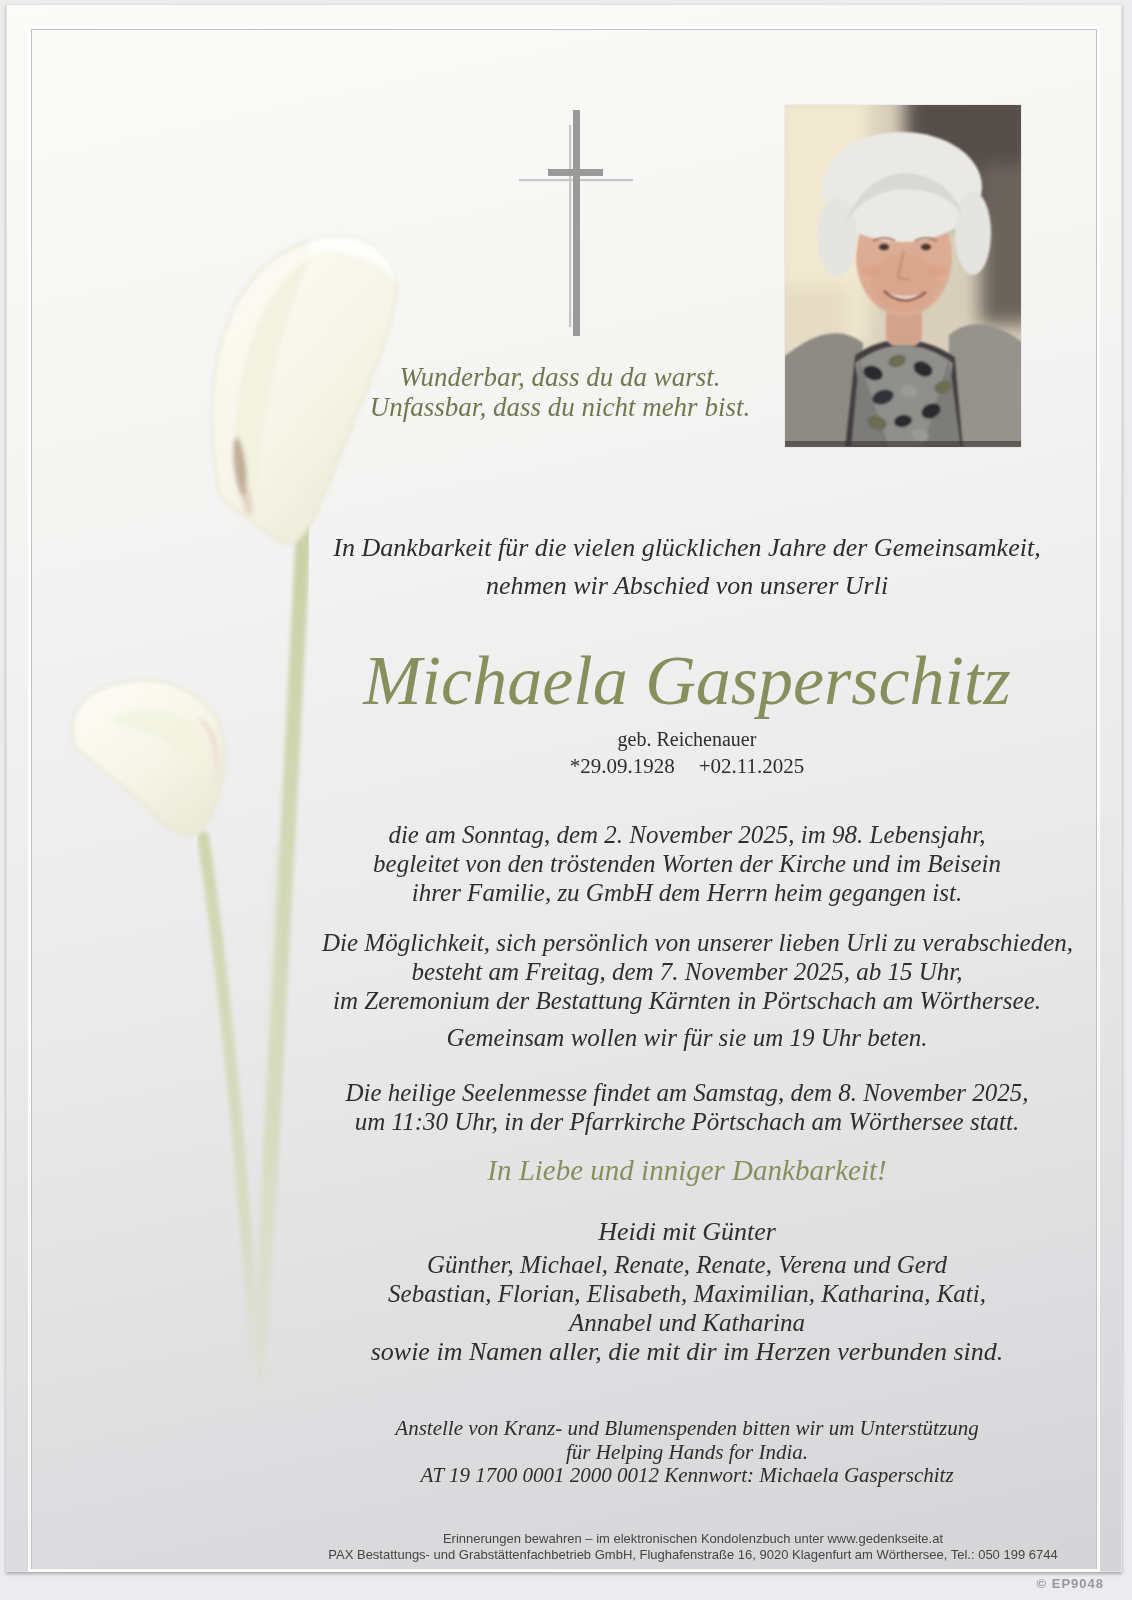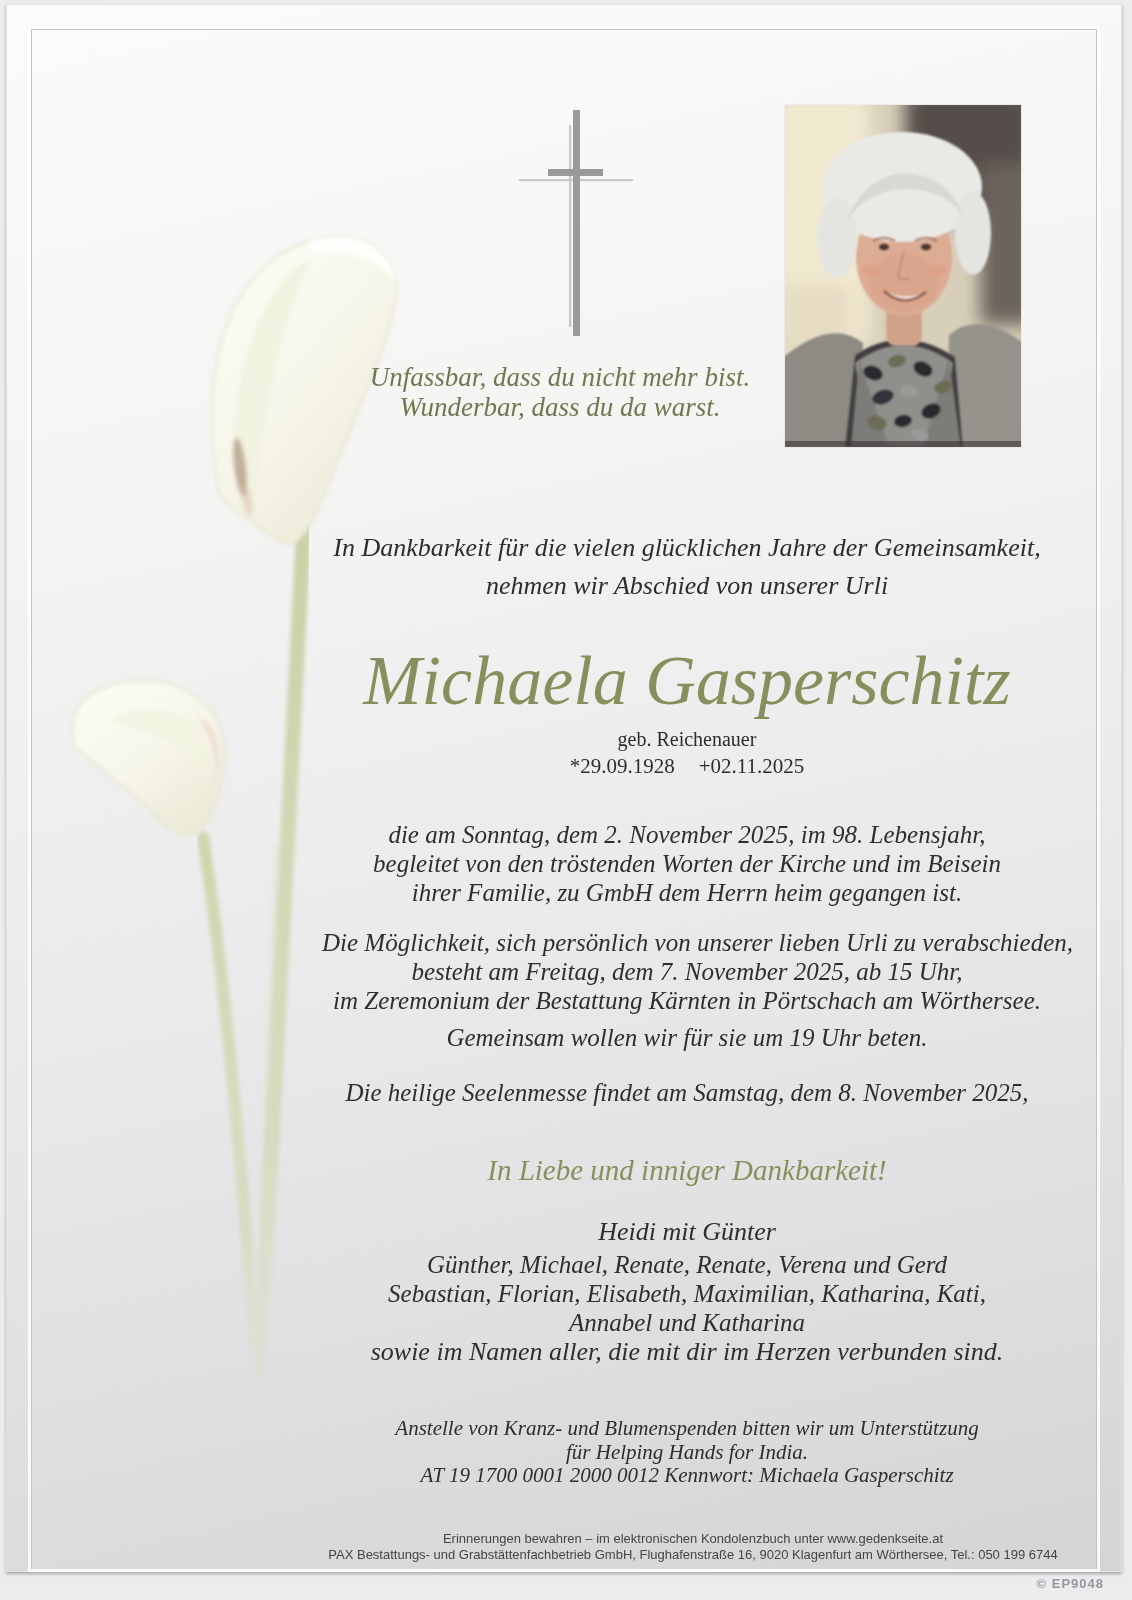--- a/index.html
+++ b/index.html
@@ -160,22 +160,22 @@
         <ellipse cx="124" cy="286" rx="9" ry="6" transform="rotate(12 124 286)" fill="#9a9a98"></ellipse>
         <ellipse cx="146" cy="306" rx="10" ry="7" transform="rotate(-24 146 306)" fill="#2b2b2d"></ellipse>
         <ellipse cx="92" cy="318" rx="10" ry="7" transform="rotate(16 92 318)" fill="#6d6d55"></ellipse>
         <ellipse cx="118" cy="316" rx="9" ry="6" transform="rotate(-10 118 316)" fill="#2b2b2d"></ellipse>
         <ellipse cx="135" cy="330" rx="9" ry="6" transform="rotate(18 135 330)" fill="#9a9a98"></ellipse>
       </g>
       <rect x="0" y="336" width="236" height="6" fill="#3a3434" opacity="0.6"></rect>
     </svg>
 
     <div class="quote">
+      <div class="nowrap">Wunderbar, dass du da warst.</div>
       <div class="nowrap">Unfassbar, dass du nicht mehr bist.</div>
-      <div class="nowrap">Wunderbar, dass du da warst.</div>
     </div>
 
     <div class="main">
 
       <div class="intro">
         <div class="nowrap">In Dankbarkeit für die vielen glücklichen Jahre der Gemeinsamkeit,</div>
         <div class="nowrap">nehmen wir Abschied von unserer Urli</div>
       </div>
 
       <div class="name nowrap">Michaela Gasperschitz</div>
@@ -193,20 +193,21 @@
       <div class="body-par p-farewell">
         <div class="nowrap">Die Möglichkeit, sich persönlich von unserer lieben Urli zu verabschieden,</div>
         <div class="nowrap">besteht am Freitag, dem 7. November 2025, ab 15 Uhr,</div>
         <div class="nowrap">im Zeremonium der Bestattung Kärnten in Pörtschach am Wörthersee.</div>
       </div>
 
       <div class="body-par p-prayer nowrap">Gemeinsam wollen wir für sie um 19 Uhr beten.</div>
 
       <div class="body-par p-mass">
         <div class="nowrap">Die heilige Seelenmesse findet am Samstag, dem 8. November 2025,</div>
+        <div class="nowrap">um 11:30 Uhr, in der Pfarrkirche Pörtschach am Wörthersee statt.</div>
       </div>
 
       <div class="closing nowrap">In Liebe und inniger Dankbarkeit!</div>
 
       <div class="heidi nowrap">Heidi mit Günter</div>
 
       <div class="body-par family">
         <div class="nowrap">Günther, Michael, Renate, Renate, Verena und Gerd</div>
         <div class="nowrap">Sebastian, Florian, Elisabeth, Maximilian, Katharina, Kati,</div>
         <div class="nowrap">Annabel und Katharina</div>

